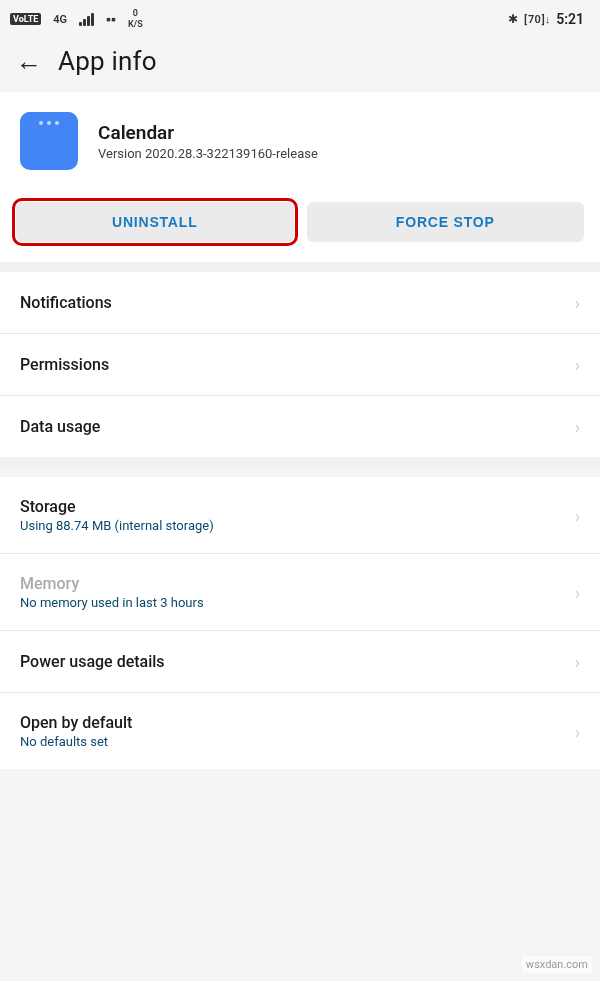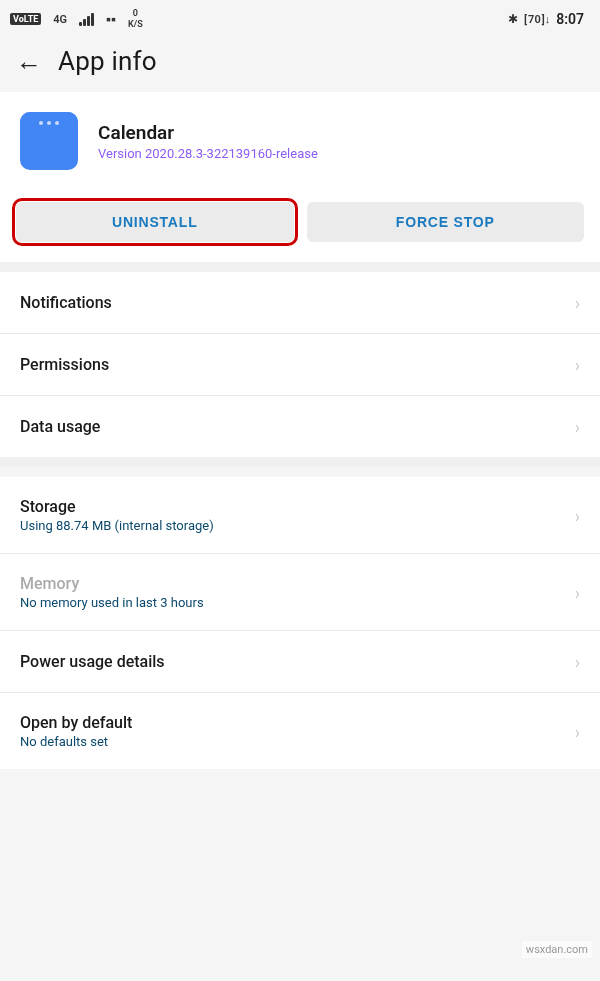--- a/index.html
+++ b/index.html
@@ -149,21 +149,21 @@
       margin-top: 18px;
     }
     .app-details { flex: 1; }
     .app-name {
       font-size: 19px;
       font-weight: 600;
       color: #1a1a1a;
     }
     .app-version {
       font-size: 13px;
-      color: #8b5cf6;
+      color: #404040;
       margin-top: 2px;
     }
 
     
     .action-buttons {
       background: #fff;
       display: flex;
       padding: 12px 16px 20px 16px;
       gap: 13px;
     }
@@ -225,21 +225,21 @@
       font-size: 18px;
       font-weight: 300;
     }
 
     .section2 {
       margin-top: 10px;
     }
 
     .watermark {
       position: fixed;
-      bottom: 23px;
+      bottom: 8px;
       right: 8px;
       font-size: 11px;
       color: #999;
       background: rgba(255,255,255,0.6);
       padding: 2px 4px;
     }
   </style>
 </head>
 <body>
 
@@ -257,21 +257,21 @@
     <div class="data-speed">
       <div>0</div>
       <div>K/S</div>
     </div>
   </div>
   <div class="status-right">
     <span>✱</span>
     <span class="battery-icon">
       [<span>70</span>]↓
     </span>
-    <span class="time">8:07</span>
+    <span class="time">5:21</span>
   </div>
 </div>
 
 <div class="header">
   <span class="back-btn">←</span>
   <span class="header-title">App info</span>
 </div>
 
 <div class="app-info-card">
   <div class="app-icon">

